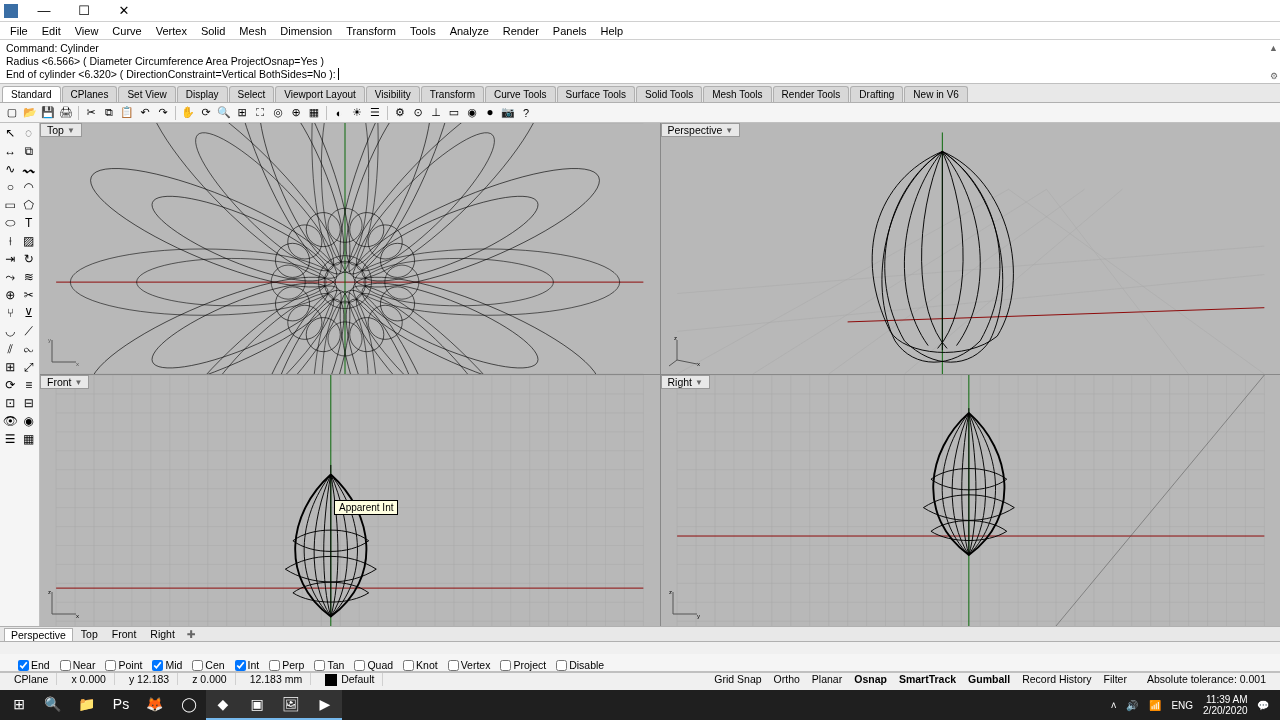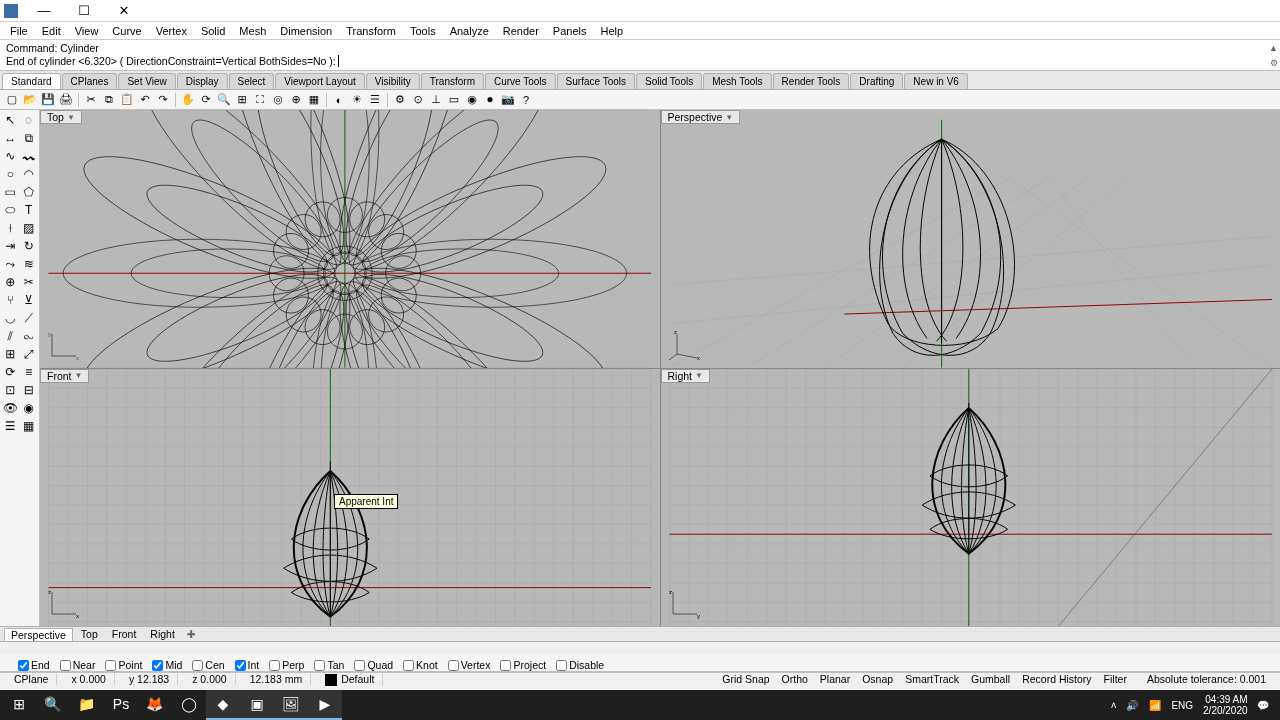--- a/index.html
+++ b/index.html
@@ -35,21 +35,21 @@
 .bottom-tabs .btab { padding: 0 6px; cursor: pointer; }
 .bottom-tabs .btab.active { background: #fff; border: 1px solid #b0b0b0; border-bottom: none; }
 .bottom-tabs .add { padding: 0 4px; cursor: pointer; color: #666; }
 .osnap-bar { height: 18px; background: #f5f5f5; display: flex; align-items: flex-end; padding: 0 18px; gap: 10px; border-bottom: 1px solid #c0c0c0; font-size: 10.5px; margin-top: 12px; }
 .osnap-bar label { display: flex; align-items: center; gap: 2px; cursor: pointer; }
 .osnap-bar input { width: 11px; height: 11px; }
 .status-bar { height: 18px; background: #f0f0f0; display: flex; align-items: flex-start; padding: 0 6px; gap: 6px; font-size: 10.5px; border-top: 1px solid #c0c0c0; }
 .status-bar .cell { padding: 0 8px; border-right: 1px solid #d0d0d0; }
 .status-bar .layer-swatch { width: 12px; height: 12px; background: #000; display: inline-block; vertical-align: middle; margin-right: 4px; }
 .status-bar .toggle { padding: 0 6px; cursor: pointer; }
-.status-bar .toggle.bold { font-weight: normal; }
+.status-bar .toggle.bold { font-weight: bold; }
 .status-bar .spacer { flex: 1; }
 .taskbar { height: 30px; background: #1f1f1f; display: flex; align-items: center; padding: 0 2px; gap: 0; }
 .taskbar .tb-item { width: 34px; height: 30px; display: flex; align-items: center; justify-content: center; cursor: pointer; color: #fff; font-size: 14px; border-bottom: 2px solid transparent; }
 .taskbar .tb-item.active { background: #333; border-bottom-color: #76b9ed; }
 .taskbar .tray { margin-left: auto; display: flex; align-items: center; gap: 10px; color: #fff; padding: 0 8px; font-size: 10px; }
 .taskbar .tray .clock { text-align: right; line-height: 11px; }
 .grid-lines { stroke: #a8a8a8; stroke-width: 0.5; }
 .axis-x { stroke: #8b0000; stroke-width: 1; }
 .axis-y { stroke: #006400; stroke-width: 1; }
 .wire { stroke: #000; stroke-width: 1; fill: none; }
@@ -80,20 +80,21 @@
     <div class="menu-item">Tools</div>
     <div class="menu-item">Analyze</div>
     <div class="menu-item">Render</div>
     <div class="menu-item">Panels</div>
     <div class="menu-item">Help</div>
   </div>
 
 <div class="command-area">
   <div class="scroll-ind">▲</div>
   <div class="cmd-line">Command: Cylinder</div>
+  <div class="cmd-line">Radius &lt;6.566&gt; ( Diameter  Circumference  Area  ProjectOsnap=Yes )</div>
   <div class="cmd-line"><span>End of cylinder &lt;6.320&gt; ( DirectionConstraint=Vertical  BothSides=No ): </span><span class="cursor"></span></div>
   <div class="scroll-ind" style="top:auto;bottom:0">⚙</div>
 </div>
 
 <div class="tab-strip" id="ribbon">
     <div class="tab active">Standard</div>
     <div class="tab">CPlanes</div>
     <div class="tab">Set View</div>
     <div class="tab">Display</div>
     <div class="tab">Select</div>
@@ -581,18 +582,18 @@
       <div class="tb-item active">▣</div>
       <div class="tb-item active">🖼</div>
       <div class="tb-item active">▶</div>
     </div>
   <div class="tray">
     <span>˄</span>
     <span>🔊</span>
     <span>📶</span>
     <span>ENG</span>
     <div class="clock">
-      <div>04:39 AM</div>
+      <div>11:39 AM</div>
       <div>2/20/2020</div>
     </div>
     <span>💬</span>
   </div>
 </div>
 
 </body></html>

